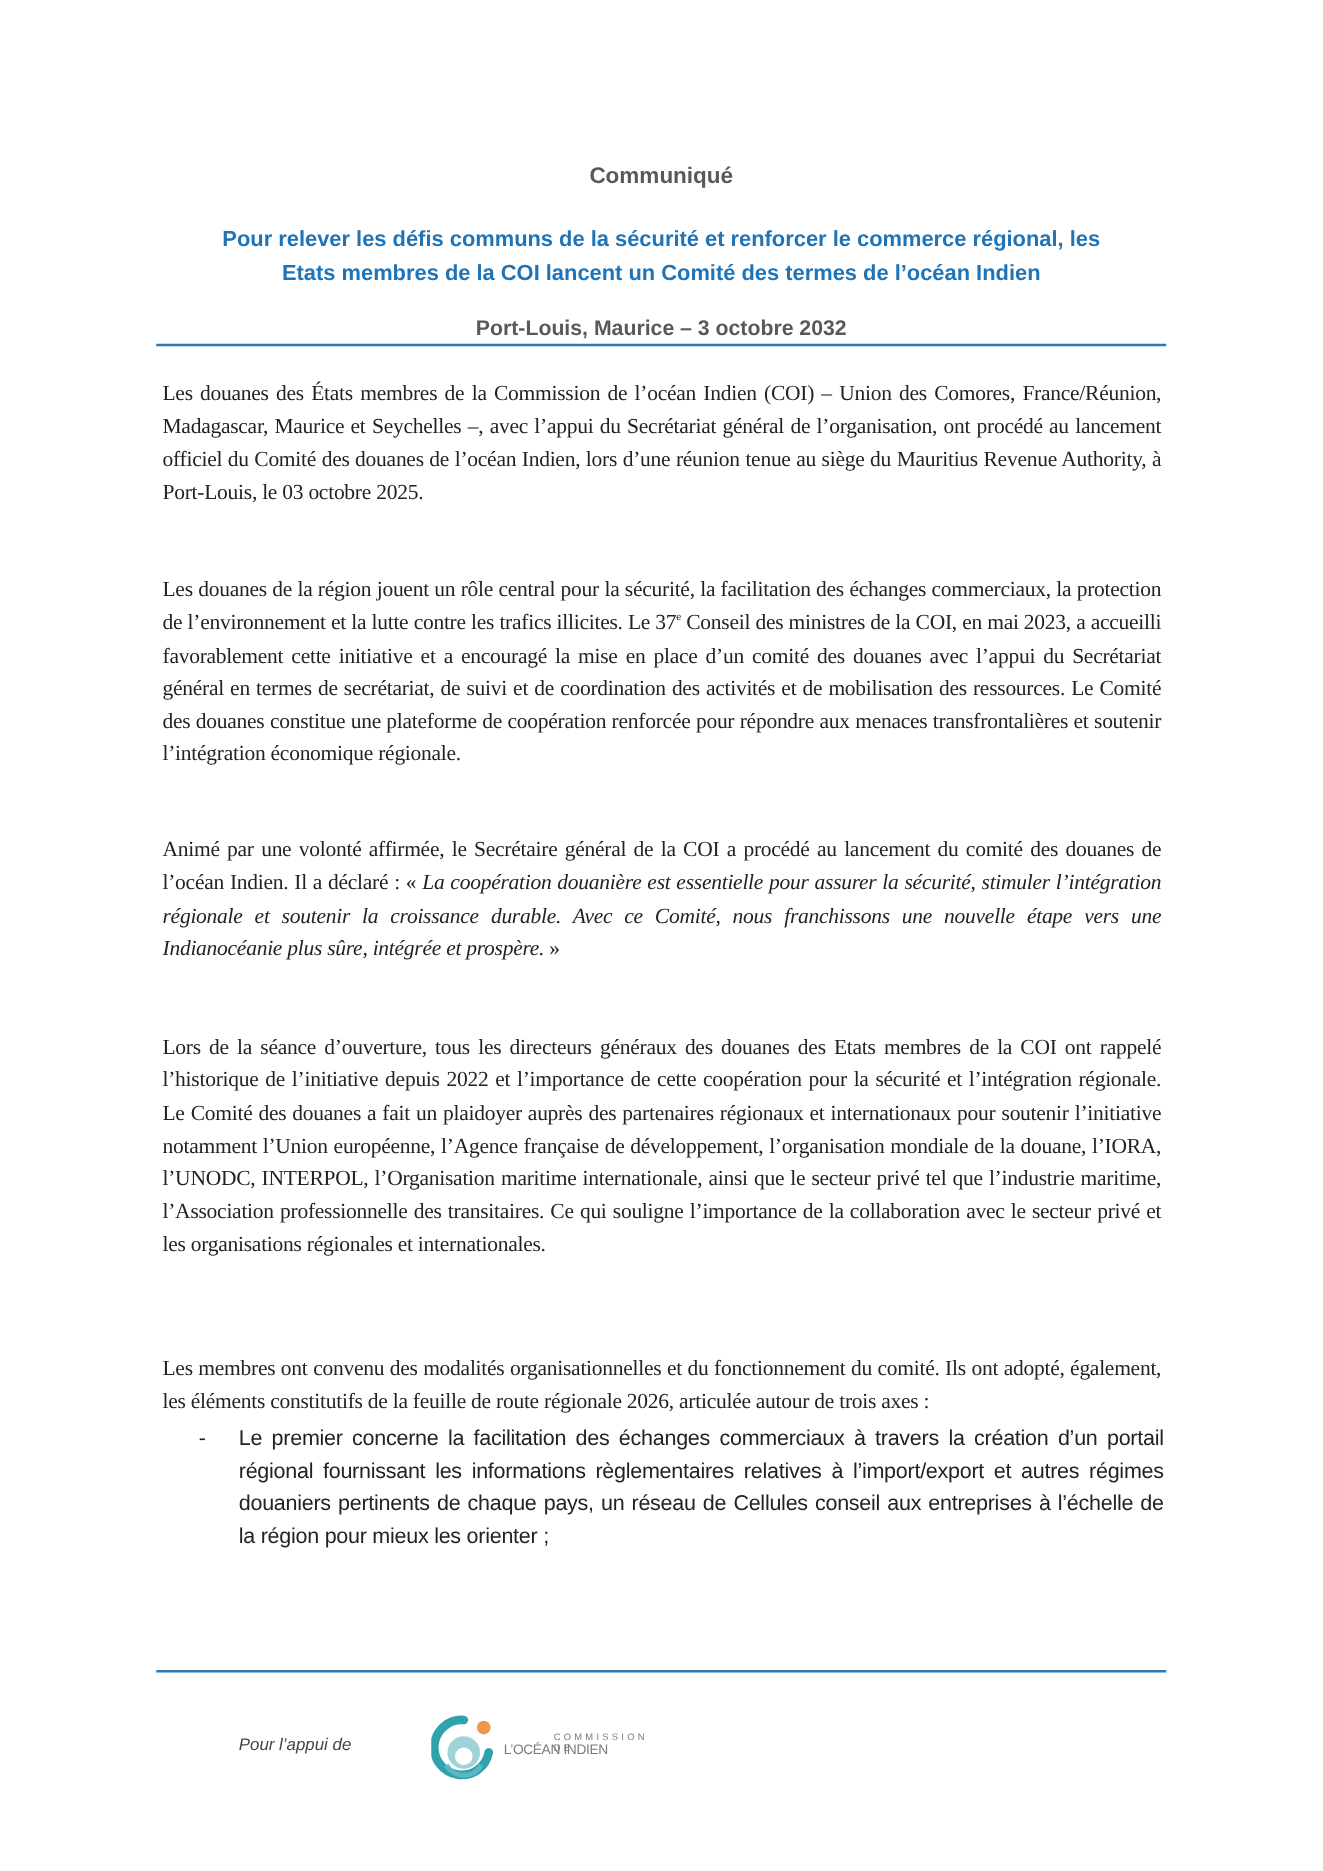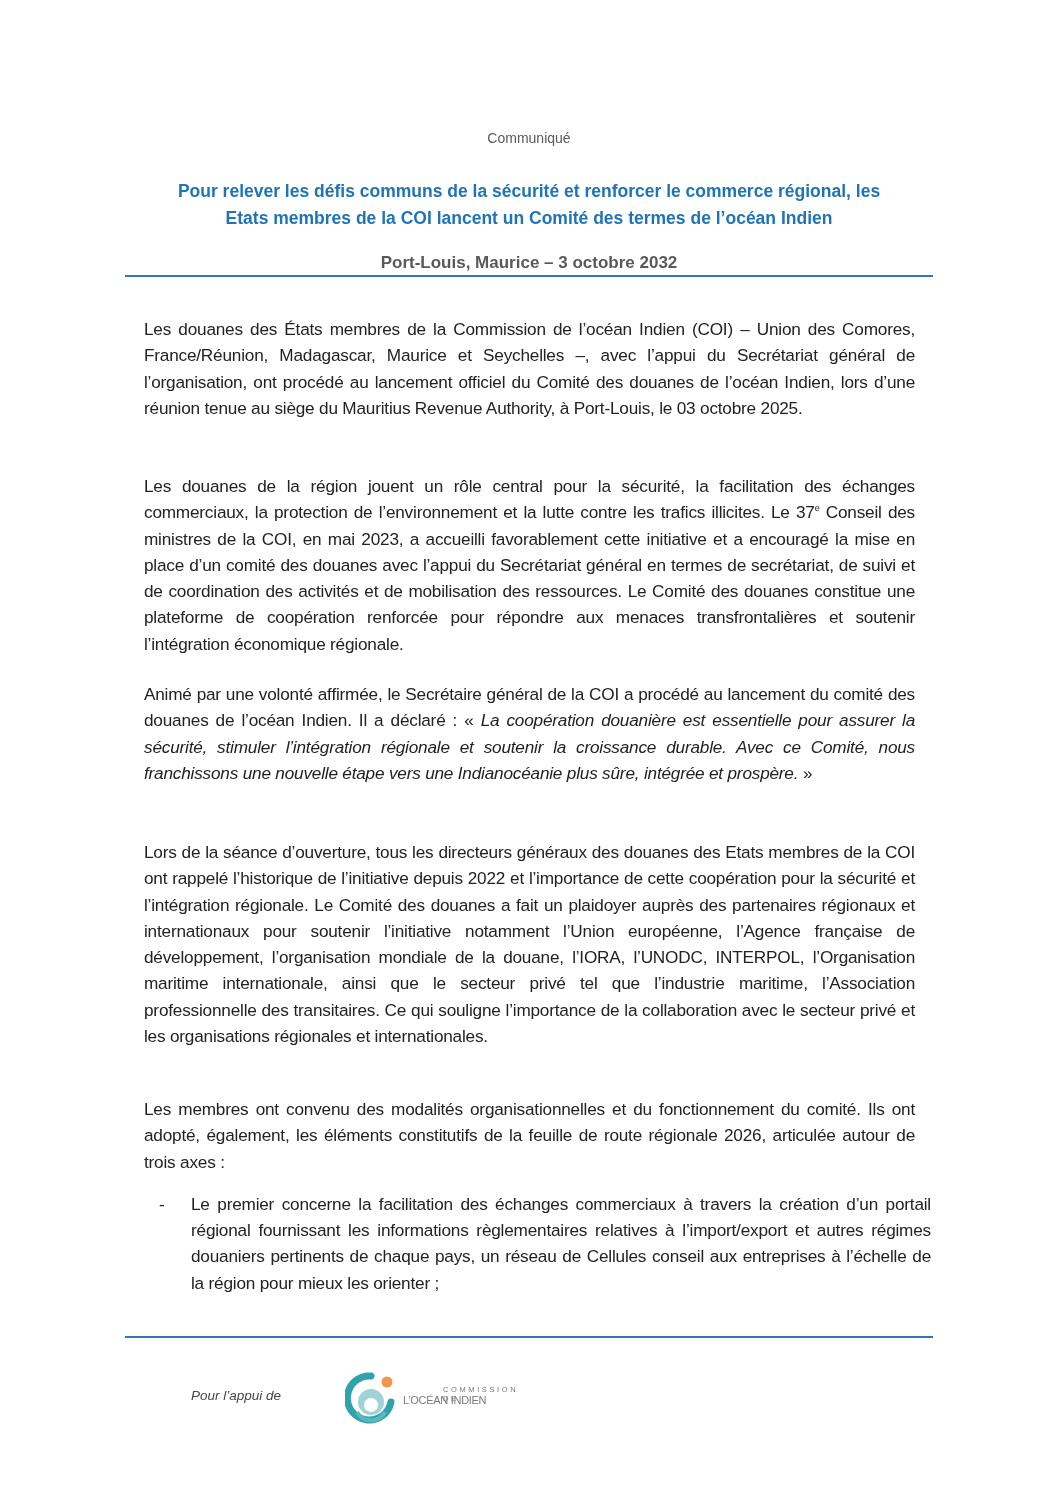--- a/index.html
+++ b/index.html
@@ -1,27 +1,27 @@
 <!DOCTYPE html>
 <html><head>
   <meta charset="utf-8">
   <style>
     html, body { margin: 0; padding: 0; background: #ffffff; }
     body { width: 1058px; height: 1497px; position: relative; overflow: hidden;
            font-family: "DejaVu Sans Condensed", "Liberation Sans Narrow", "Liberation Sans", sans-serif; color: #222222; }
     .page { position: absolute; left: 0; top: 0; width: 1058px; height: 1497px; }
     .center { position: absolute; left: 125px; width: 808px; text-align: center; }
-    .kicker { top: 130px; font-size: 14px; font-weight: normal; color: #595959; font-family: "Liberation Sans", sans-serif; }
+    .kicker { top: 130px; font-size: 18px; font-weight: bold; color: #595959; font-family: "Liberation Sans", sans-serif; }
     .headline { top: 178px; font-size: 17.5px; font-weight: bold; color: #1f73b7; line-height: 27px; font-family: "Liberation Sans", sans-serif; }
     .dateline { top: 253px; font-size: 17px; font-weight: bold; color: #595959; font-family: "Liberation Sans", sans-serif; }
     .rule { position: absolute; left: 125px; width: 808px; height: 2px; background: #2e78b4; }
     .rule.top { top: 275px; }
     .rule.bottom { top: 1336px; }
     .body { position: absolute; left: 128px; width: 803px; font-family: "Liberation Sans", sans-serif; font-size: 17.2px; line-height: 26.3px; text-align: justify; color: #222222; letter-spacing: -0.2px; }
-    .body p { margin: 16px; }
+    .body p { margin: 2px; font-family: Liberation Serif, serif; }
     .p1 { top: 300px; }
     .p2 { top: 457px; }
     .p3 { top: 665px; }
     .p4 { top: 823px; }
     .p5 { top: 1080px; }
     .q { font-style: italic; }
     sup { font-size: 9px; line-height: 0; vertical-align: 7px; }
     ul.bullets { list-style: none; margin: 0; padding: 0; }
     ul.bullets li { position: relative; padding-left: 63px; }
     .dash { position: absolute; left: 31px; top: 0; }

